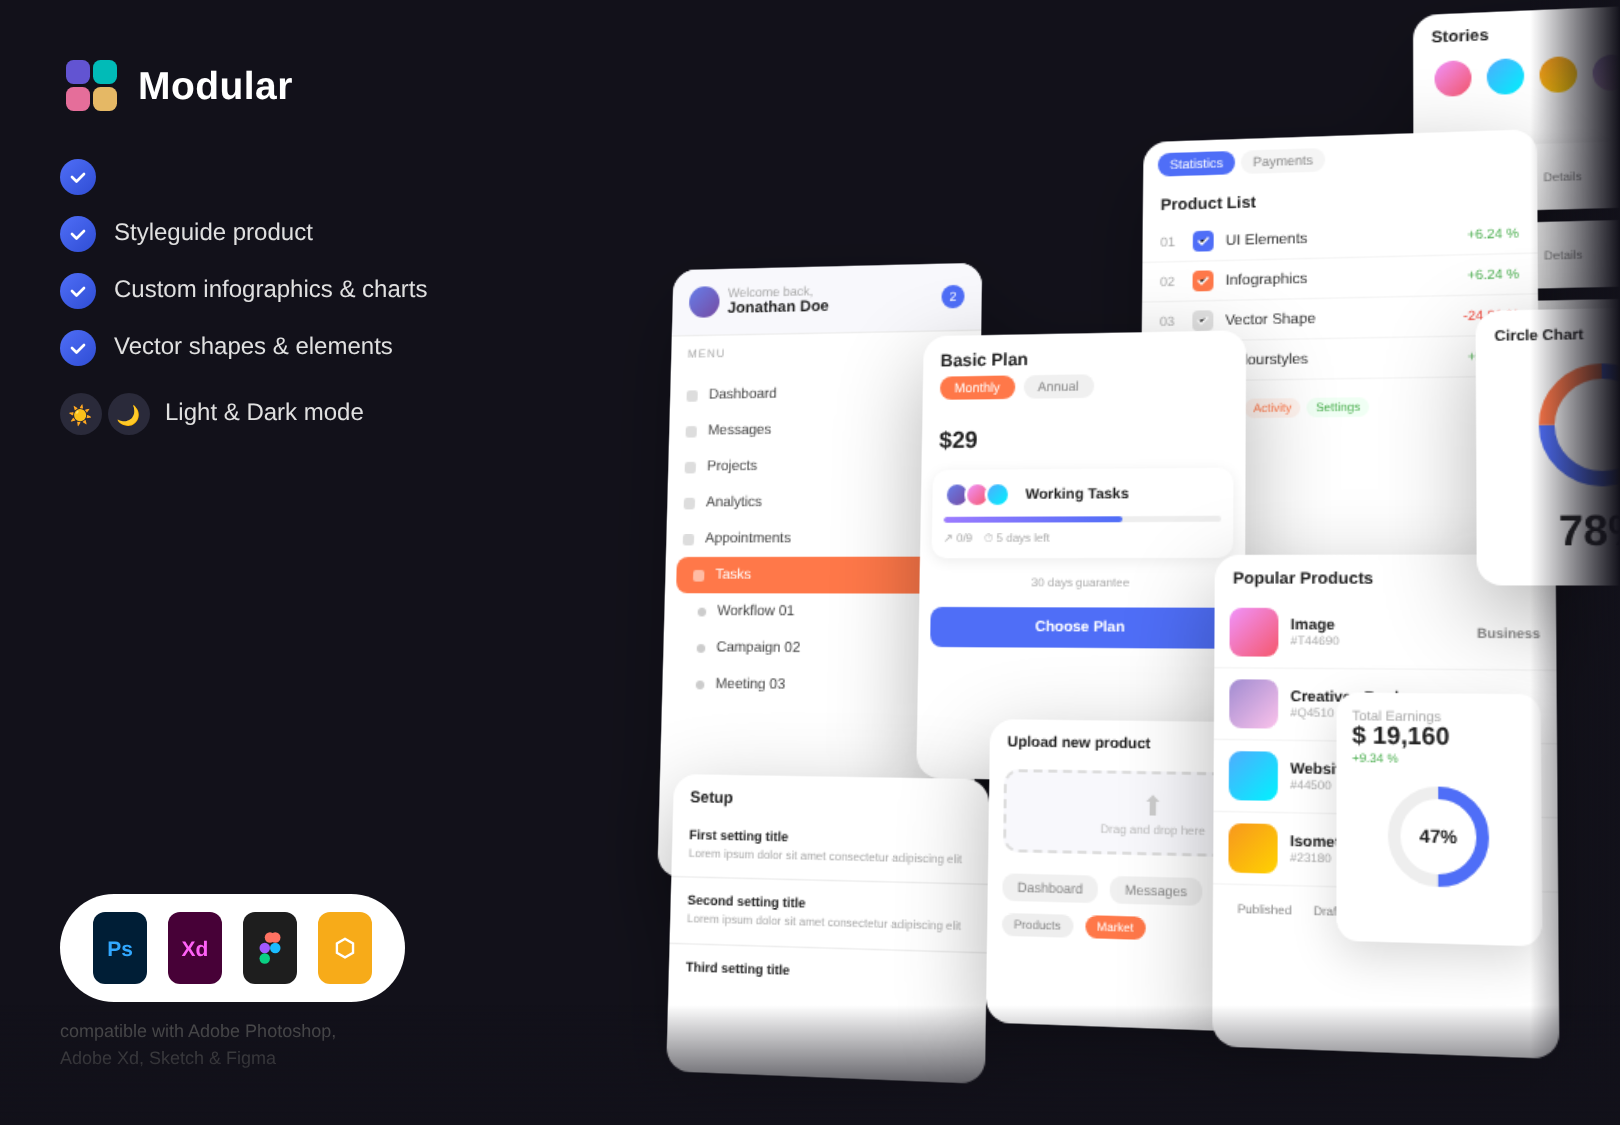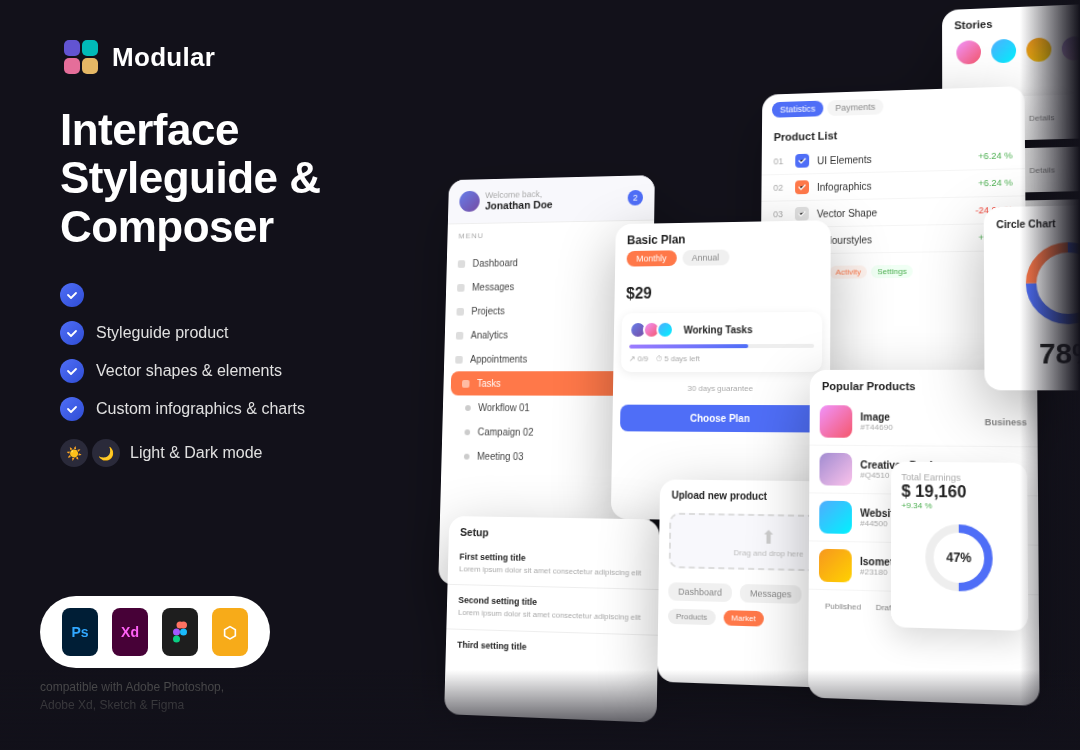--- a/index.html
+++ b/index.html
@@ -11,21 +11,21 @@
       overflow: hidden;
       position: relative;
     }
 
     
     .left-panel {
       position: absolute;
       left: 0; top: 0;
       width: 420px;
       height: 750px;
-      padding: 36px 60px;
+      padding: 36px 40px;
       display: flex;
       flex-direction: column;
       justify-content: flex-start;
     }
 
     .logo-row {
       display: flex;
       align-items: center;
       gap: 10px;
       margin-bottom: 28px;
@@ -693,24 +693,20 @@
   <div class="logo-row">
     <svg class="logo-icon" viewBox="0 0 42 42" fill="none">
       <rect x="4" y="4" width="16" height="16" rx="5" fill="#6c5ce7" opacity="0.9"></rect>
       <rect x="22" y="4" width="16" height="16" rx="5" fill="#00cec9" opacity="0.9"></rect>
       <rect x="4" y="22" width="16" height="16" rx="5" fill="#fd79a8" opacity="0.9"></rect>
       <rect x="22" y="22" width="16" height="16" rx="5" fill="#fdcb6e" opacity="0.9"></rect>
     </svg>
     <span class="logo-text">Modular</span>
   </div>
 
-  <div class="headline">
-    <div>Interface</div>
-    <div>Styleguide &amp; Composer</div>
-  </div>
 
   <div class="features-list">
     <div class="feature-item">
       <div class="feature-check">
         <svg viewBox="0 0 12 12" fill="none">
             <path d="M2 6l3 3 5-5" stroke="#fff" stroke-width="1.8" stroke-linecap="round" stroke-linejoin="round"></path>
           </svg>
       </div>
     </div>
     <div class="feature-item">
@@ -720,29 +716,29 @@
           </svg>
       </div>
       <span class="feature-text">Styleguide product</span>
     </div>
     <div class="feature-item">
       <div class="feature-check">
         <svg viewBox="0 0 12 12" fill="none">
             <path d="M2 6l3 3 5-5" stroke="#fff" stroke-width="1.8" stroke-linecap="round" stroke-linejoin="round"></path>
           </svg>
       </div>
-      <span class="feature-text">Vector shapes &amp; elements</span>
+      <span class="feature-text">Custom infographics &amp; charts</span>
     </div>
     <div class="feature-item">
       <div class="feature-check">
         <svg viewBox="0 0 12 12" fill="none">
             <path d="M2 6l3 3 5-5" stroke="#fff" stroke-width="1.8" stroke-linecap="round" stroke-linejoin="round"></path>
           </svg>
       </div>
-      <span class="feature-text">Custom infographics &amp; charts</span>
+      <span class="feature-text">Vector shapes &amp; elements</span>
     </div>
 
     <div class="feature-item dark-mode-row">
       <div class="mode-icons">
         <div class="mode-icon">☀️</div>
         <div class="mode-icon">🌙</div>
       </div>
       <span class="feature-text">Light &amp; Dark mode</span>
     </div>
   </div>

